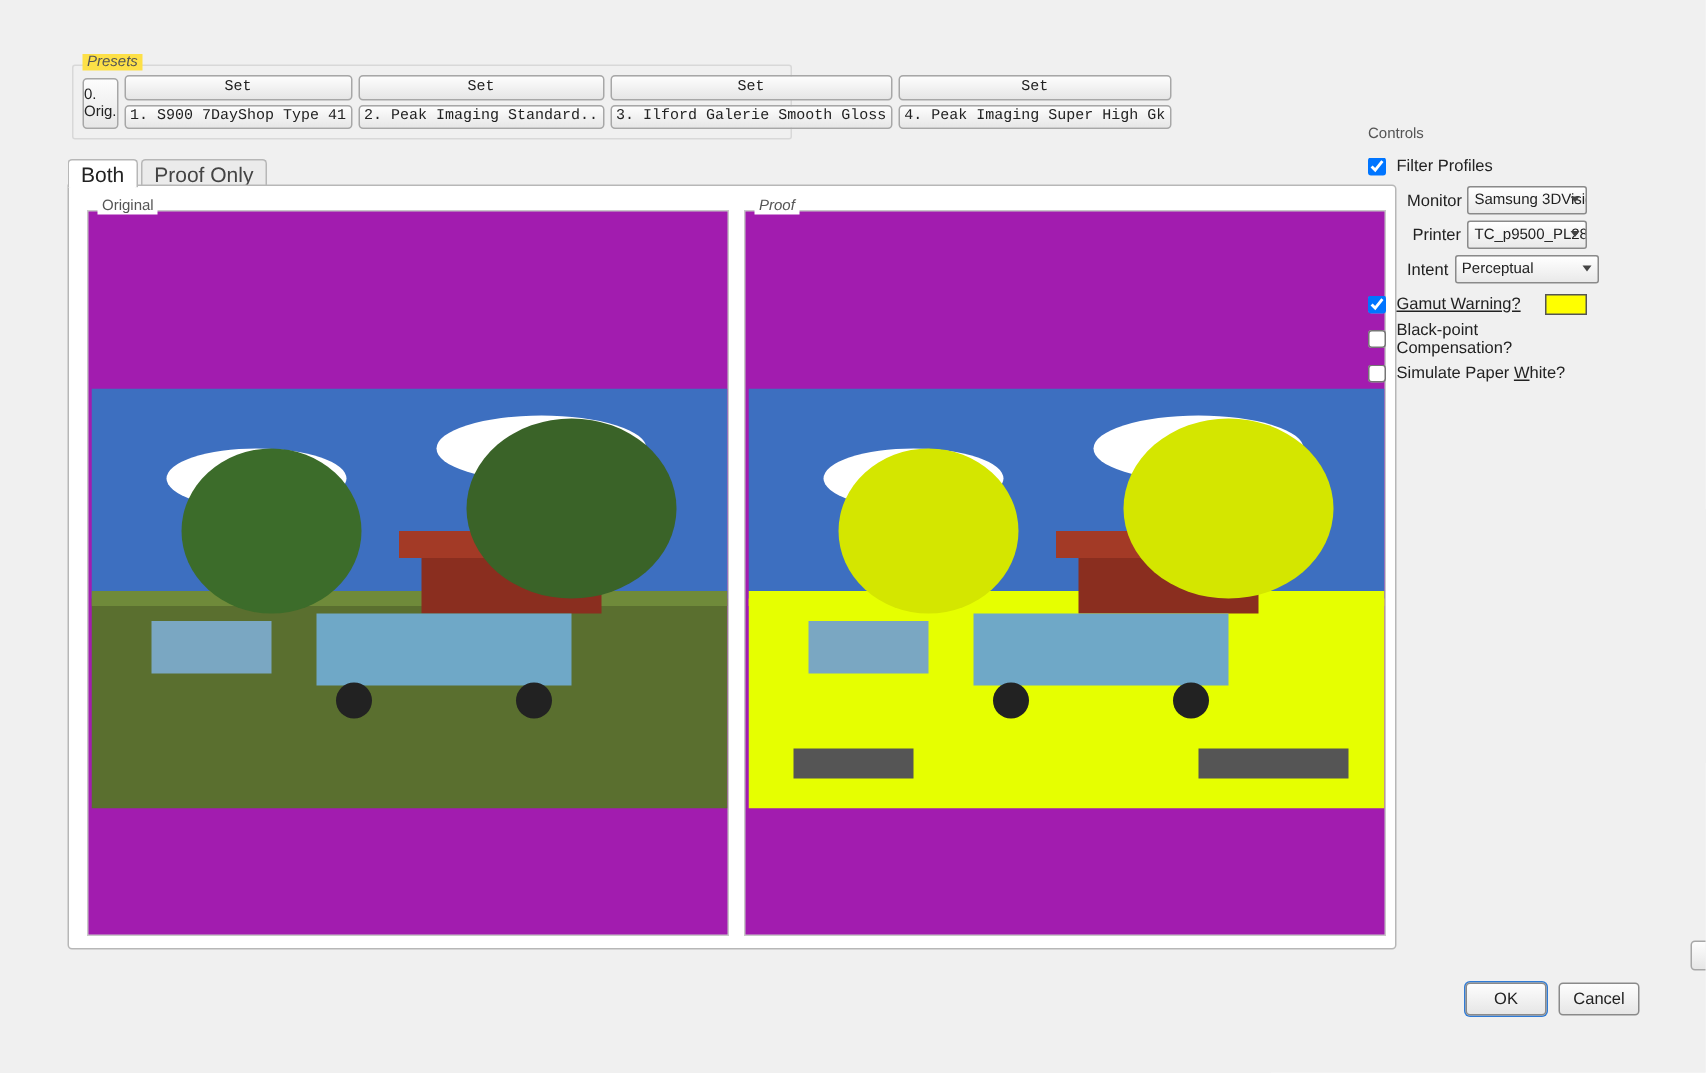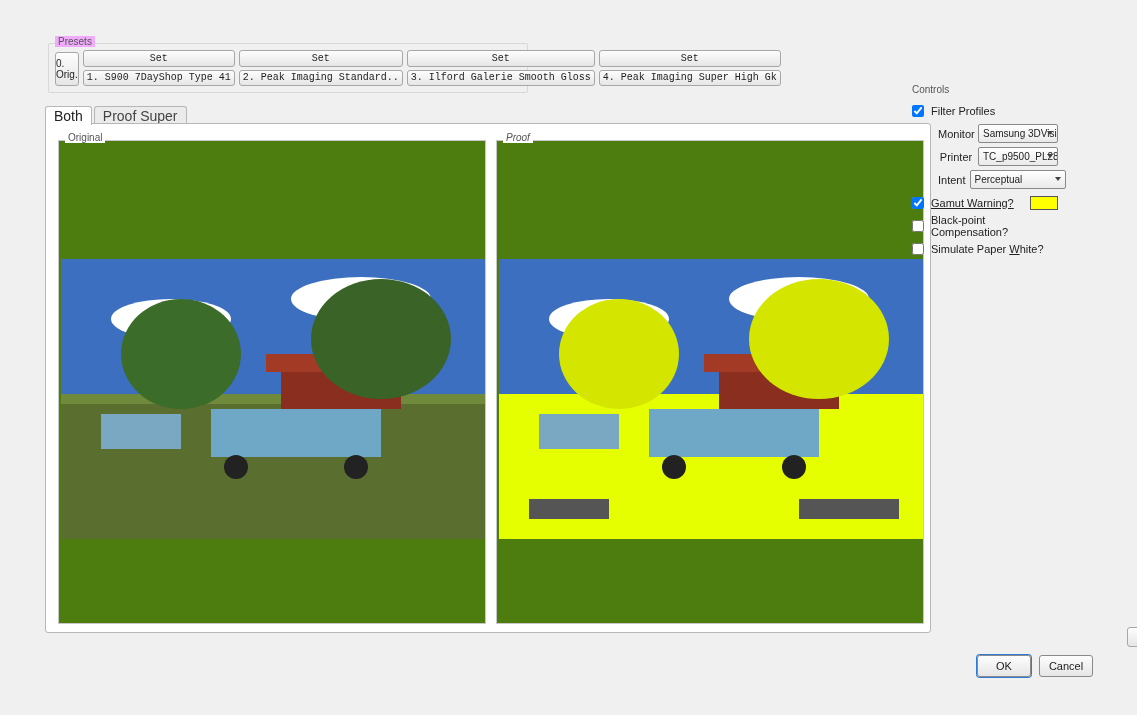--- a/index.html
+++ b/index.html
@@ -29,24 +29,25 @@
     height: 50px;
     border: 1px solid #d8d8d8;
     border-radius: 2px;
     padding: 6px 6px 6px 6px;
     box-sizing: border-box;
   }
   .presets-group > .legend {
     position: absolute;
     left: 6px;
     top: -8px;
-    background: #f0abfc;
+    background: #fde047;
     padding: 0 3px;
     font-size: 10px;
     color: #555;
+    font-style: italic;
   }
   .presets-row {
     display: flex;
     gap: 4px;
     align-items: stretch;
     height: 100%;
   }
   .orig-btn {
     width: 44px;
     height: 32px;
@@ -124,21 +125,21 @@
     background: #ffffff;
     border: 1px solid #b7b7b7;
     border-radius: 0 3px 3px 3px;
     box-sizing: border-box;
   }
 
   
   .img-box {
     position: absolute;
     border: 1px solid #c8c8c8;
-    background: #4d7c0f;
+    background: #a21caf;
     box-sizing: border-box;
   }
   .img-left  { left: 12px;  top: 16px; width: 428px; height: 484px; }
   .img-right { left: 450px; top: 16px; width: 428px; height: 484px; font-style: italic; }
   .img-label {
     position: absolute;
     left: 6px;
     top: -9px;
     background: #fff;
     padding: 0 3px;
@@ -184,21 +185,21 @@
     margin-bottom: 6px;
   }
   .ctrl-row {
     display: flex;
     align-items: center;
     height: 19px;
     gap: 4px;
     font-size: 11px;
   }
   .ctrl-row + .ctrl-row { margin-top: 4px; }
-  .ctrl-label { width: 36px; text-align: center; padding-left: 26px; }
+  .ctrl-label { width: 36px; text-align: right; padding-left: 26px; }
   input[type=checkbox] {
     width: 12px;
     height: 12px;
     margin: 0 3px 0 0;
   }
   .select {
     flex: 1;
     height: 17px;
     background: linear-gradient(#fff,#e9e9e9);
     border: 1px solid #8a8a8a;
@@ -280,21 +281,21 @@
       </div>
       <div class="preset-col">
         <div class="btn-small">Set</div>
         <div class="btn-small">4. Peak Imaging Super High Gk</div>
       </div>
     </div>
   </div>
 
   <div class="tabs-row">
     <div class="tab active">Both</div>
-    <div class="tab inactive">Proof Super</div>
+    <div class="tab inactive">Proof Only</div>
   </div>
 
   <div class="tab-pane">
     <div class="img-box img-left">
       <span class="img-label">Original</span>
       <svg viewBox="0 0 424 280" class="photo">
         <rect x="0" y="0" width="424" height="140" fill="#3d6fc0"></rect>
         <ellipse cx="110" cy="60" rx="60" ry="20" fill="#ffffff"></ellipse>
         <ellipse cx="300" cy="40" rx="70" ry="22" fill="#ffffff"></ellipse>
         <rect x="0" y="140" width="424" height="140" fill="#5a6f2f"></rect>

